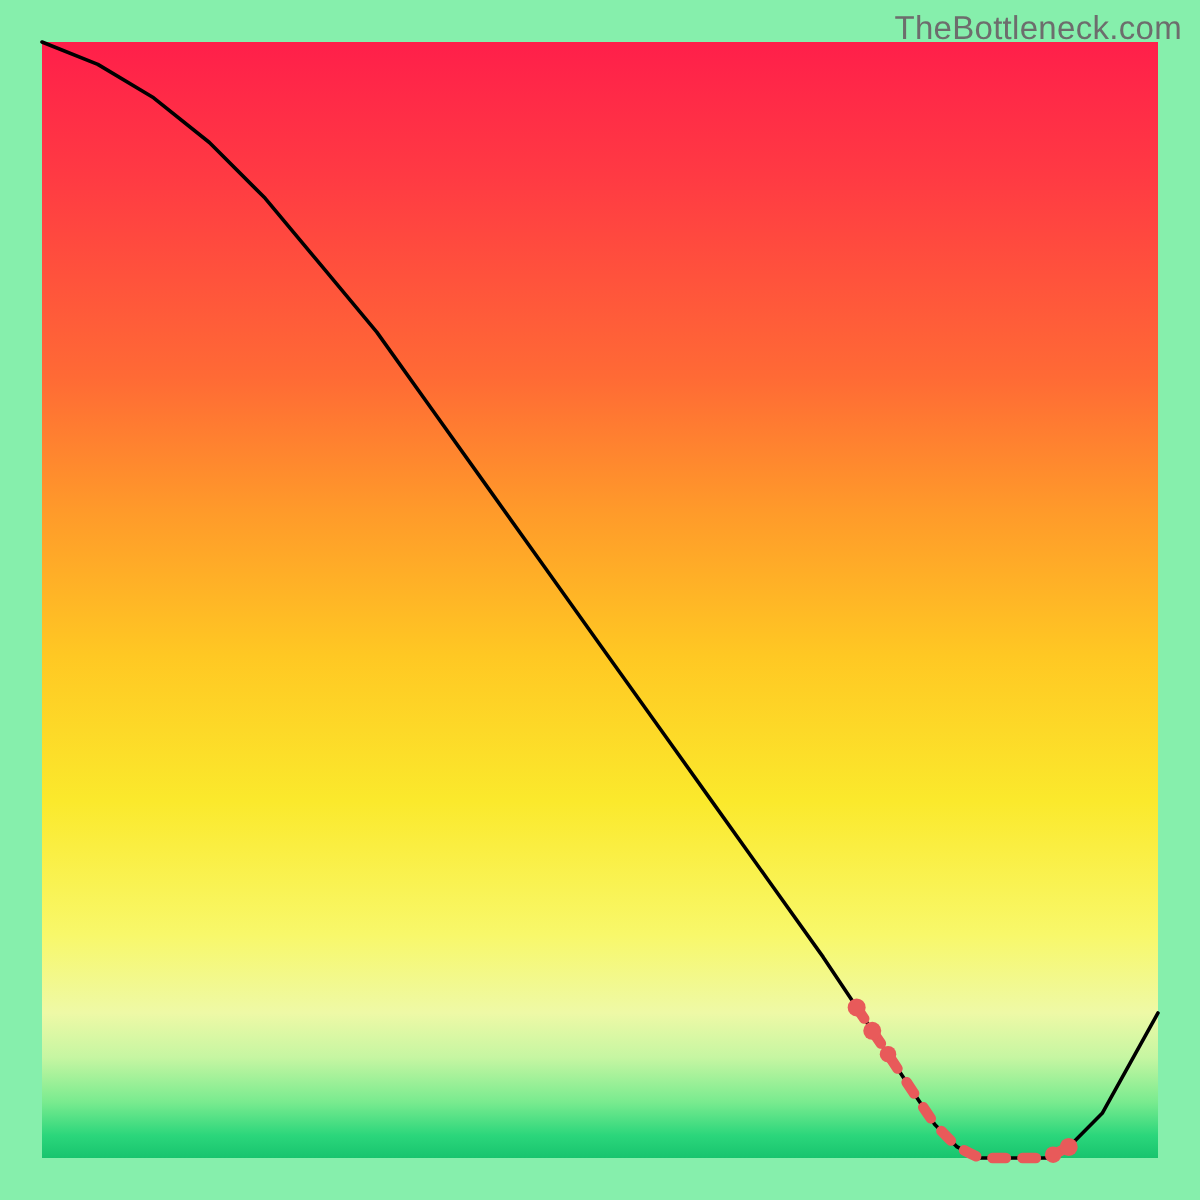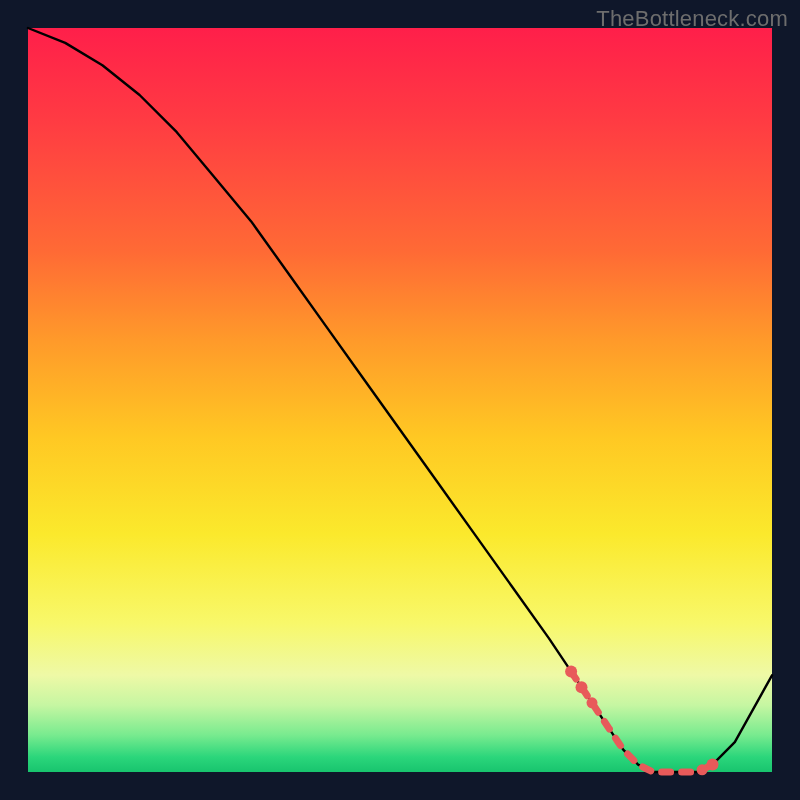--- a/index.html
+++ b/index.html
@@ -8,21 +8,21 @@
     background: #000;
     width: 800px;
     height: 800px;
     overflow: hidden;
     font-family: Arial, Helvetica, sans-serif;
   }
   .outer {
     position: relative;
     width: 800px;
     height: 800px;
-    background: #0f172a;
+    background: #86efac;
   }
   .watermark {
     position: absolute;
     top: 6px;
     right: 12px;
     color: #6d6d6d;
     font-size: 22px;
     font-weight: 500;
     letter-spacing: 0.2px;
     user-select: none;

